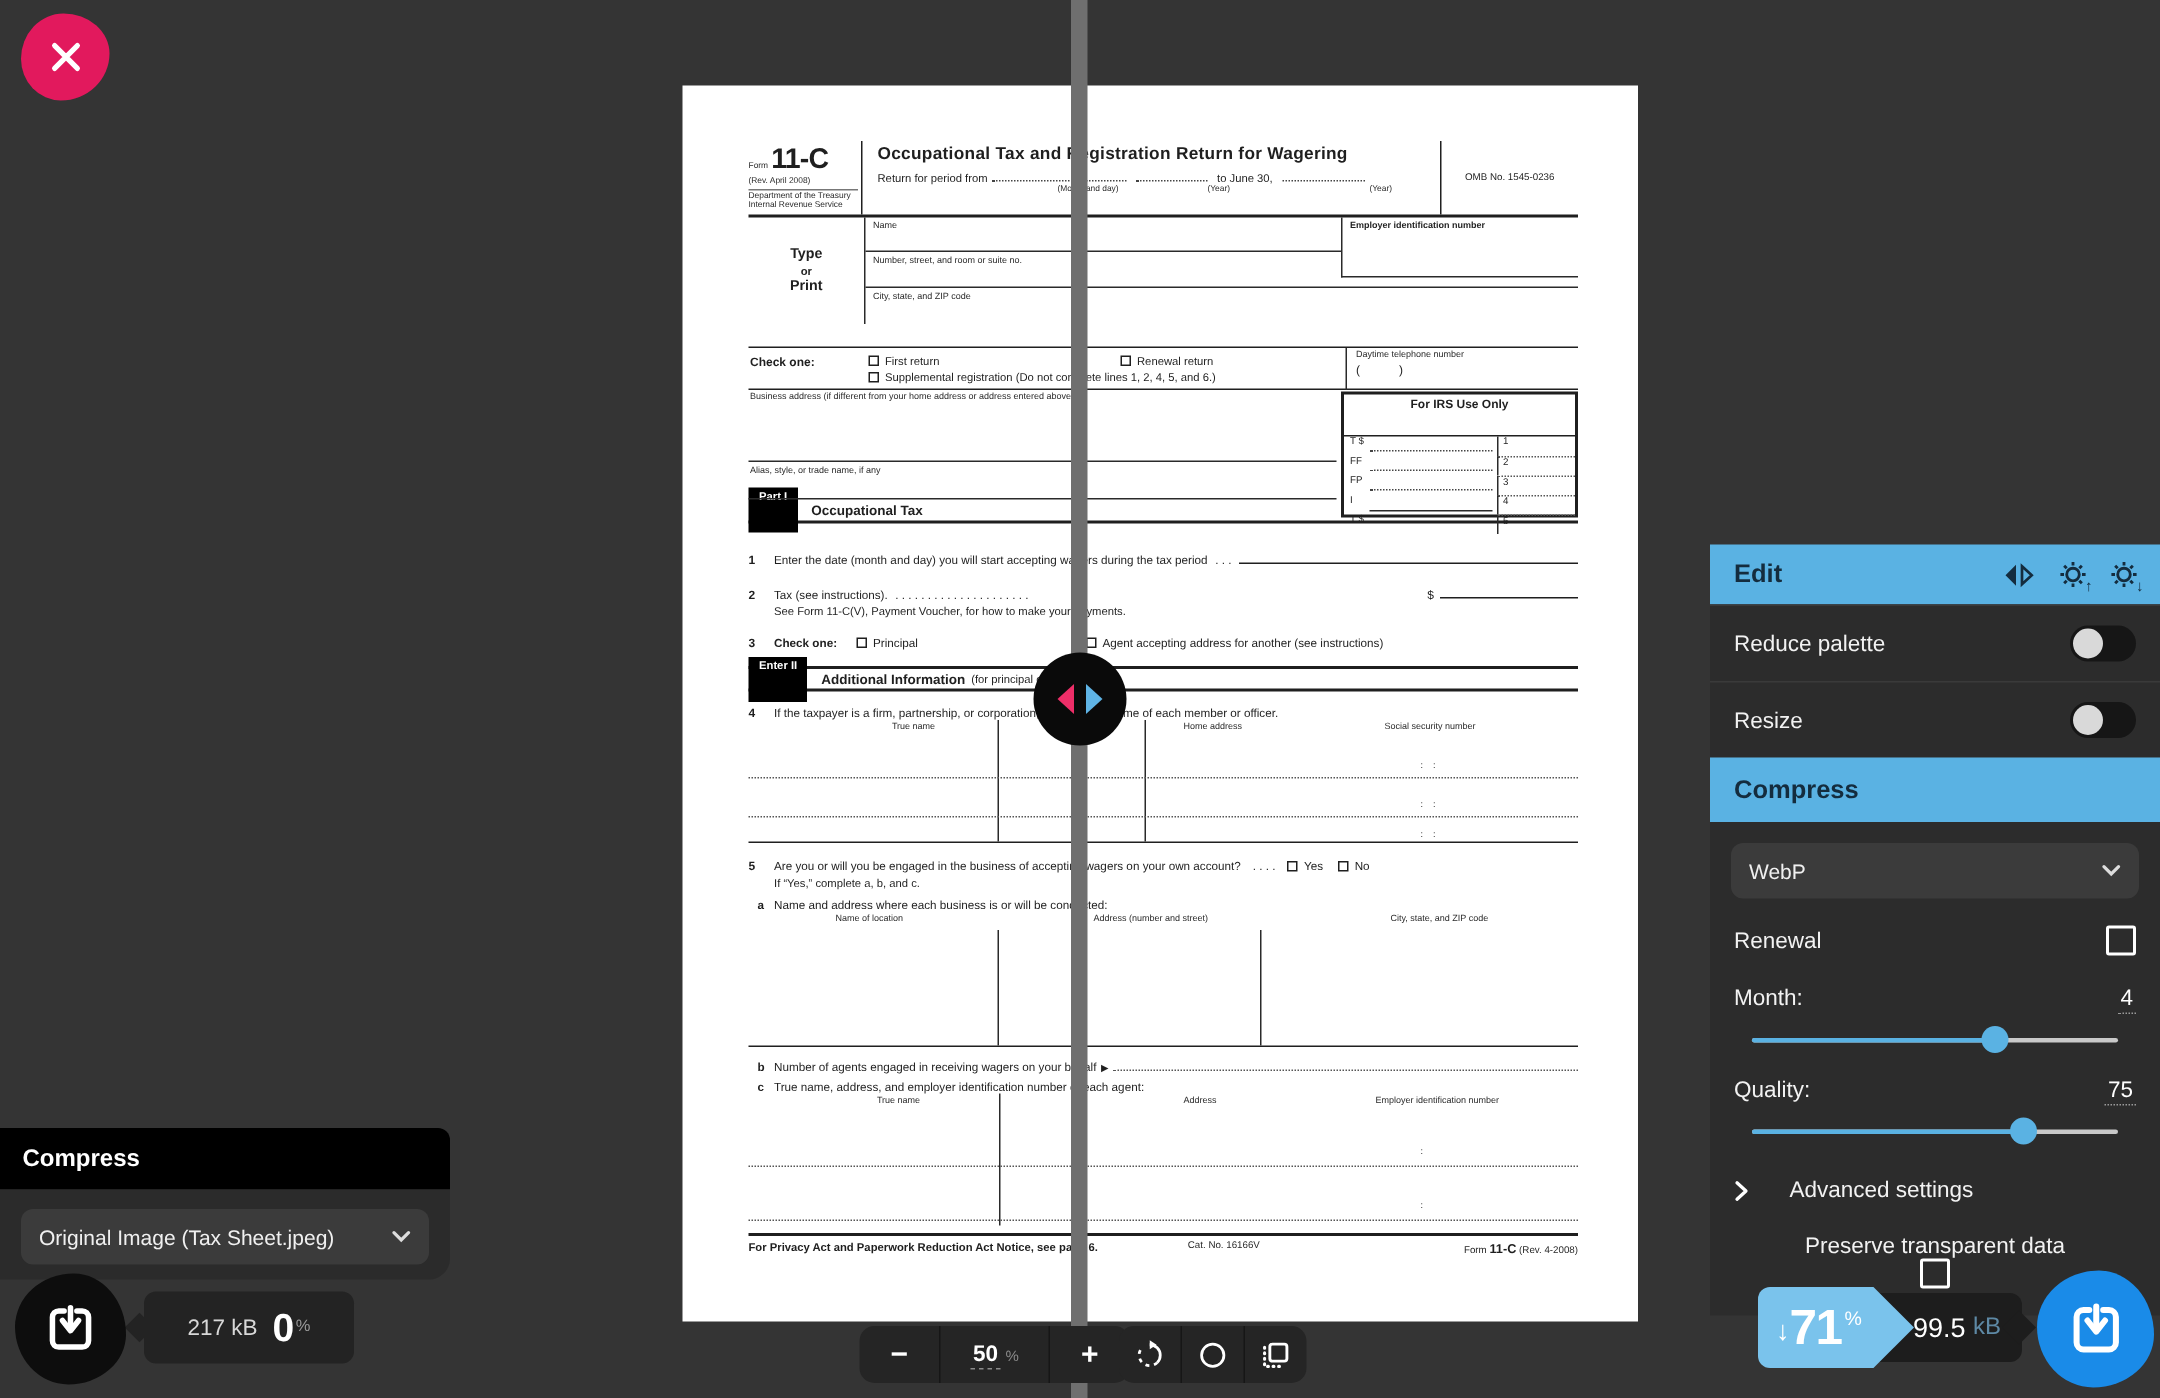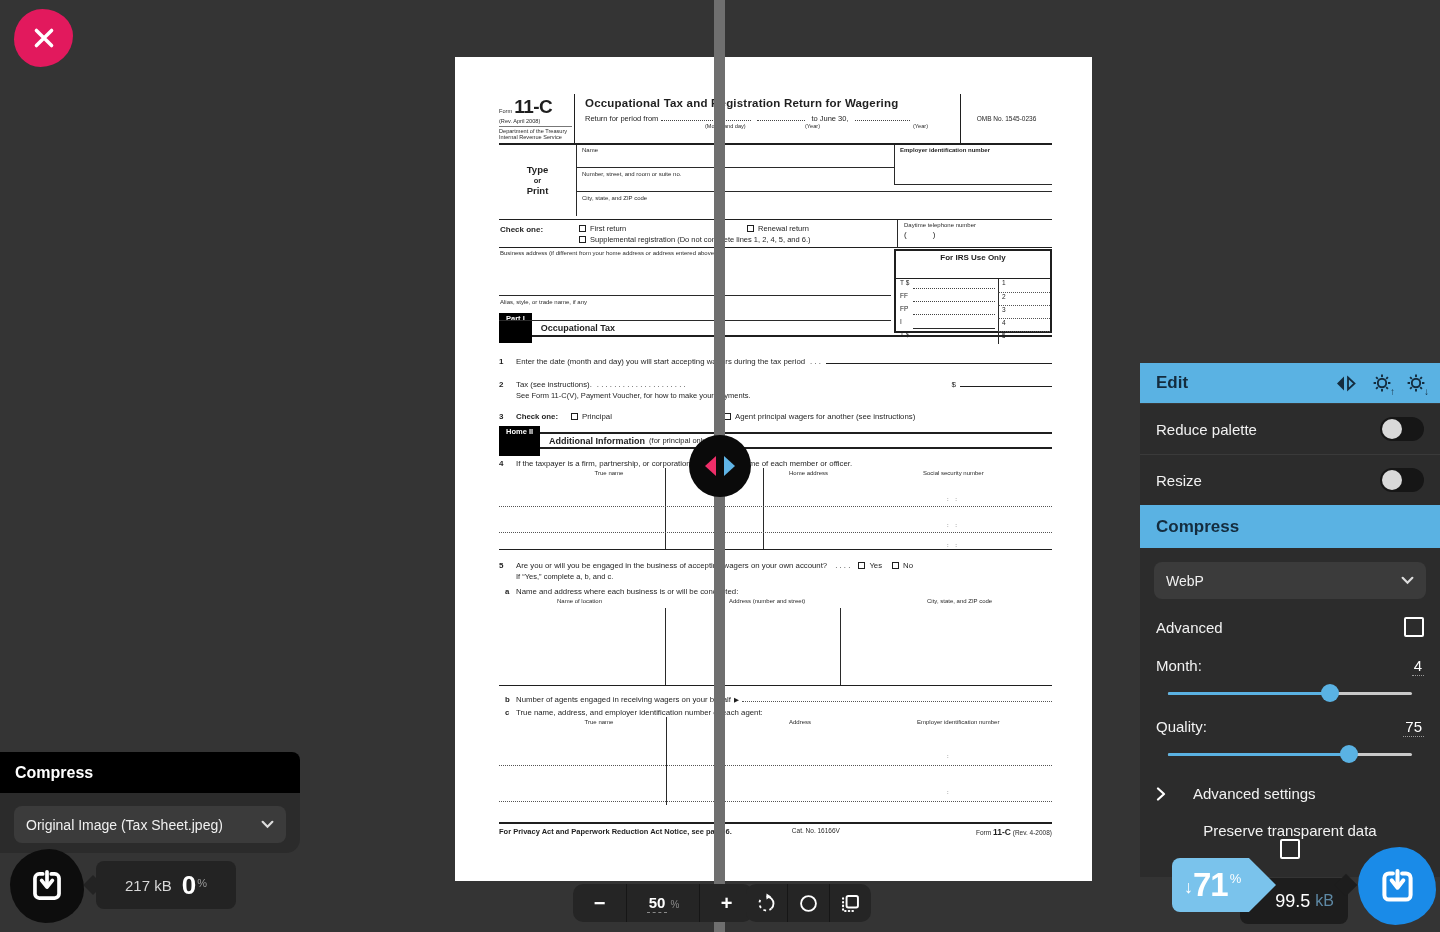--- a/index.html
+++ b/index.html
@@ -53,21 +53,21 @@
   .rp-row { background:#2c2c2c; display:flex; align-items:center; justify-content:space-between; padding:0 16px; border-top:1px solid #3a3a3a; }
   .rp-row:first-of-type { border-top:none; }
   .rp-label { color:#f2f2f2; font-size:15px; }
   .slider-wrap { position:relative; height:18px; margin:0 14px; }
   .slider-track { position:absolute; left:0; right:0; top:8px; height:3px; background:#c9c9c9; border-radius:2px; }
   .slider-fill { position:absolute; left:0; top:8px; height:3px; background:#5ab2e3; border-radius:2px; }
   .slider-thumb { position:absolute; top:0; width:18px; height:18px; border-radius:50%; background:#5ab2e3; margin-left:-9px; cursor:pointer; }
   .val-edit { color:#fff; font-size:15px; border-bottom:1px dotted #9a9a9a; padding:0 2px 1px; }
 
   
-  .res-dark { left:1240px; top:862px; width:108px; height:46px; background:#1d1d1d; border-radius:8px; z-index:9; display:flex; align-items:center; justify-content:flex-end; padding-right:14px; gap:5px;margin-top:16px; }
+  .res-dark { left:1240px; top:862px; width:108px; height:46px; background:#1d1d1d; border-radius:8px; z-index:9; display:flex; align-items:center; justify-content:flex-end; padding-right:14px; gap:5px; }
   .res-tail { left:1338px; top:877px; width:16px; height:16px; background:#1d1d1d; transform:rotate(45deg); z-index:9; }
   .res-blue { left:1172px; top:858px; width:104px; height:54px; background:#7ac3ec; border-radius:8px; z-index:10;
     clip-path:polygon(0 0, 74% 0, 100% 50%, 74% 100%, 0 100%); display:flex; align-items:center; padding-left:12px; color:#fff; }
   .dl-right { left:1358px; top:847px; width:78px; height:78px; background:#1a8be8; }
 
   
   .form-page { position:absolute; inset:0; padding:37px 40px 0 44px; color:#1f1f1f; overflow:hidden; font-size:7.5px; }
   .fp-hdr { display:flex; border-bottom:2px solid #1f1f1f; }
   .fp-hdr-l { width:76px; border-right:1.5px solid #1f1f1f; padding:2px 2px 3px 0; }
   .fp-hdr-c { flex:1; padding:3px 6px 0 10px; }
@@ -109,21 +109,21 @@
         </div>
         <div style="position:relative;height:8px;font-size:5.6px;color:#2a2a2a;">
           <span style="position:absolute;left:120px;">(Month and day)</span>
           <span style="position:absolute;left:220px;">(Year)</span>
           <span style="position:absolute;left:328px;">(Year)</span>
         </div>
       </div>
       <div class="fp-hdr-r">OMB No. 1545-0236</div>
     </div>
 
-    <div style="position:relative;height:75px;border-bottom:1.5px solid #1f1f1f;">
+    <div style="position:relative;height:87px;border-bottom:1.5px solid #1f1f1f;">
       <div style="position:absolute;left:0;top:0;width:78px;height:71px;border-right:1px solid #2a2a2a;display:flex;flex-direction:column;align-items:center;justify-content:center;font-weight:bold;font-size:9.5px;line-height:1.25;">
         <span>Type</span>
         <span style="font-size:7.5px;">or</span>
         <span>Print</span>
       </div>
       <div style="position:absolute;left:78px;top:0;width:317px;height:23px;border-bottom:1px solid #2a2a2a;">
         <span class="f-label" style="margin:2px 0 0 5px;display:inline-block;">Name</span>
       </div>
       <div style="position:absolute;left:395px;top:0;width:158px;height:40px;border-left:1px solid #2a2a2a;border-bottom:1px solid #2a2a2a;">
         <span style="font-size:6px;font-weight:bold;margin:2px 0 0 5px;display:inline-block;">Employer identification number</span>
@@ -204,25 +204,25 @@
       <span style="flex:1;overflow:hidden;white-space:nowrap;font-size:7.8px;margin:0 5px;">.      .      .      .      .      .      .      .      .      .      .      .      .      .      .      .      .      .      .      .      .</span>
       <span style="font-size:8px;">$</span>
       <span class="solid-underline" style="width:92px;margin:0 0 2px 4px;"></span>
     </div>
     <div style="padding-left:17px;font-size:7.5px;margin-top:2px;">See Form 11-C(V), Payment Voucher, for how to make your payments.</div>
 
     <div style="position:relative;margin-top:12px;height:13px;">
       <span style="position:absolute;left:0;font-weight:bold;font-size:8px;">3</span>
       <span style="position:absolute;left:17px;font-weight:bold;font-size:7.8px;">Check one:</span>
       <span style="position:absolute;left:72px;"><span class="fcb"></span><span style="font-size:7.8px;">Principal</span></span>
-      <span style="position:absolute;left:225px;"><span class="fcb"></span><span style="font-size:7.8px;">Agent principal wagers for another (see instructions)</span></span>
+      <span style="position:absolute;left:225px;"><span class="fcb"></span><span style="font-size:7.8px;">Agent accepting address for another (see instructions)</span></span>
     </div>
 
     <div style="margin-top:7px;border-top:2px solid #1f1f1f;border-bottom:2px solid #1f1f1f;height:17px;display:flex;align-items:center;">
-      <span class="chip">Home II</span>
+      <span class="chip">Enter II</span>
       <span style="font-weight:bold;font-size:9px;margin-left:9px;">Additional Information</span>
       <span style="font-size:7.5px;margin-left:4px;">(for principal only)</span>
     </div>
 
     <div class="row-f" style="margin-top:7px;height:12px;">
       <span style="width:17px;font-weight:bold;font-size:8px;">4</span>
       <span style="font-size:7.8px;">If the taxpayer is a firm, partnership, or corporation, give the true name of each member or officer.</span>
     </div>
     <div style="position:relative;height:82px;border-bottom:1.5px solid #1f1f1f;">
       <span class="tbl-hdr" style="left:50px;width:120px;text-align:center;">True name</span>
@@ -408,21 +408,21 @@
   </div>
 
   <div style="background:#2c2c2c;padding:14px 14px 0;">
     <div class="sel" style="height:37px;">
       <span>WebP</span>
       <svg width="13" height="9" viewBox="0 0 12 8">
           <path d="M1.5 1.5 L6 6 L10.5 1.5" stroke="#ddd" stroke-width="2" fill="none" stroke-linecap="round"></path>
         </svg>
     </div>
     <div style="display:flex;align-items:center;justify-content:space-between;padding:18px 2px 0;">
-      <span class="rp-label">Advanced</span>
+      <span class="rp-label">Renewal</span>
       <span class="cbx"></span>
     </div>
     <div style="display:flex;align-items:baseline;justify-content:space-between;padding:20px 2px 0;">
       <span class="rp-label">Month:</span>
       <span class="val-edit">4</span>
     </div>
     <div class="slider-wrap" style="margin-top:8px;">
       <div class="slider-track"></div>
         <div class="slider-fill" style="width:66.5%;"></div>
         <div class="slider-thumb" style="left:66.5%;"></div>

